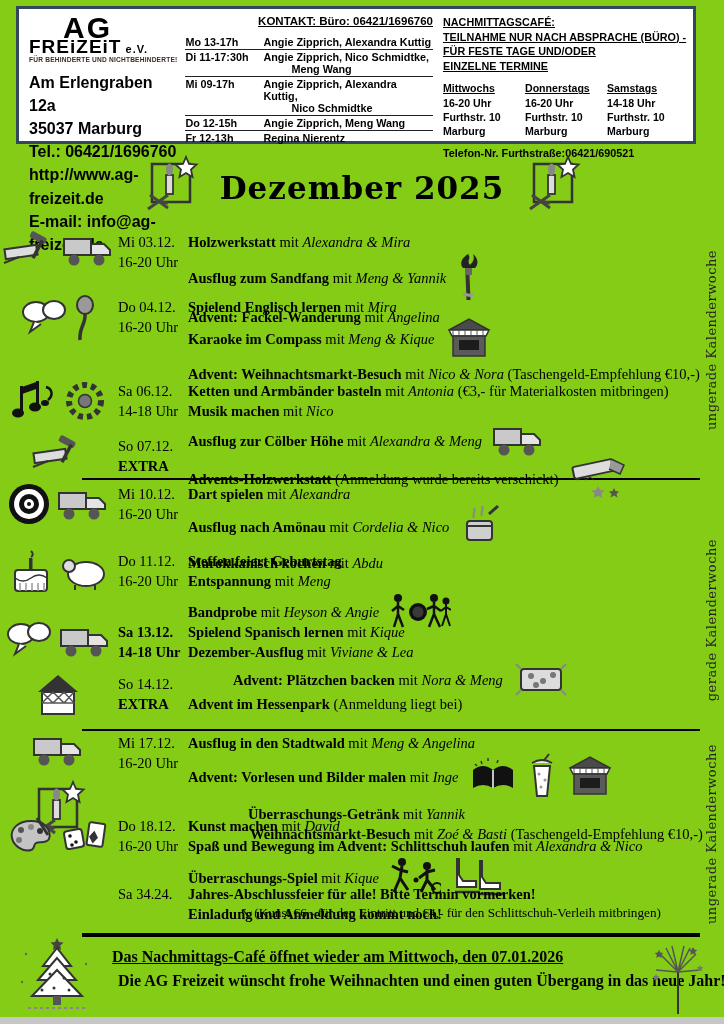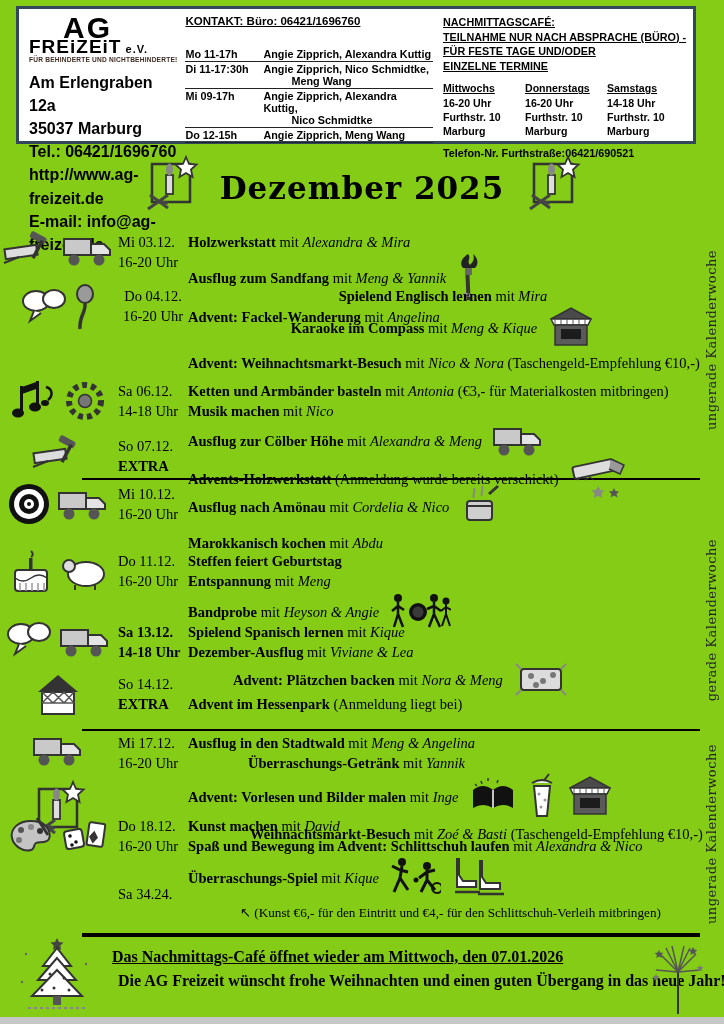--- a/index.html
+++ b/index.html
@@ -11,21 +11,21 @@
               border:3px solid #33475c;background:#fff;display:flex;
               font-family:"Liberation Sans",sans-serif;box-sizing:border-box;}
   .logo-col{width:168px;padding:4px 4px 0 10px;box-sizing:border-box;}
   .logo{line-height:1;}
   .logo-ag{font-weight:900;font-size:30px;letter-spacing:2px;margin-left:34px;}
   .logo-frei{font-weight:900;font-size:19px;letter-spacing:1px;margin-top:-6px;}
   .logo-ev{font-size:11px;font-weight:900;}
   .logo-tag{font-size:6.6px;font-weight:700;color:#3d2b22;letter-spacing:.2px;margin-top:1px;}
   .address{margin-top:7px;font-size:16px;font-weight:700;line-height:1.45;}
   .kontakt-col{width:250px;padding-top:6px;box-sizing:border-box;}
-  .kontakt-title{font-size:11.5px;font-weight:700;text-decoration:underline;margin-bottom:20px;}
+  .kontakt-title{font-size:11.5px;font-weight:700;text-decoration:underline;margin-bottom:8px;text-align:right;}
   .krow{display:flex;font-size:10.8px;font-weight:700;padding:1px 0;}
   .krow.k-sep{border-bottom:1px solid #222;}
   .ktime{width:78px;flex:none;}
   .kstaff{flex:1;}
   .kstaff .cont{padding-left:28px;}
   .cafe-col{flex:1;padding:6px 4px 0 10px;box-sizing:border-box;}
   .cafe-head{font-size:10.8px;font-weight:700;text-decoration:underline;line-height:1.35;}
   .cafe-cols{display:flex;margin-top:8px;}
   .cafe-c{width:82px;font-size:10.6px;font-weight:700;line-height:1.35;}
   .cafe-day{text-decoration:underline;}
@@ -89,21 +89,21 @@
           <div>35037 Marburg</div>
           <div>Tel.: 06421/1696760</div>
           <div>http://www.ag-freizeit.de</div>
           <div>E-mail: info@ag-freizeit.de</div>
         </div>
     </div>
     <div class="kontakt-col">
       <div class="kontakt-title">KONTAKT: Büro: 06421/1696760</div>
       <div id="kontakt-rows">
           <div class="krow k-sep">
-            <div class="ktime">Mo 11-17h</div>
+            <div class="ktime">Mo 13-17h</div>
             <div class="kstaff">
               <div>Angie Zipprich, Alexandra Kuttig</div>
             </div>
           </div>
           <div class="krow k-sep">
             <div class="ktime">Di 11-17:30h</div>
             <div class="kstaff">
               <div>Angie Zipprich, Nico Schmidtke,</div>
               <div class="cont">Meng Wang</div>
             </div>
@@ -112,20 +112,26 @@
             <div class="ktime">Mi 09-17h</div>
             <div class="kstaff">
               <div>Angie Zipprich, Alexandra Kuttig,</div>
               <div class="cont">Nico Schmidtke</div>
             </div>
           </div>
           <div class="krow k-sep">
             <div class="ktime">Do 12-15h</div>
             <div class="kstaff">
               <div>Angie Zipprich, Meng Wang</div>
+            </div>
+          </div>
+          <div class="krow">
+            <div class="ktime">Fr 12-13h</div>
+            <div class="kstaff">
+              <div>Regina Nierentz</div>
             </div>
           </div>
         </div>
     </div>
     <div class="cafe-col">
       <div id="cafe-headings">
           <div class="cafe-head">NACHMITTAGSCAFÉ:</div>
           <div class="cafe-head">TEILNAHME NUR NACH ABSPRACHE (BÜRO) -</div>
           <div class="cafe-head">FÜR FESTE TAGE UND/ODER</div>
           <div class="cafe-head">EINZELNE TERMINE</div>
@@ -212,21 +218,21 @@
             <div class="line"><span class="sb">Ausflug zum Sandfang</span><span class="sn"> mit </span><span class="si">Meng &amp; Yannik</span><span class="icon icon-after"><svg width="24" height="50" viewBox="0 0 24 50">
                   <path d="M12 2c4 5-2 6 2 11 3-3 5-6 3-11 5 4 6 10 2 14H7C3 11 6 6 12 2z" fill="#222"></path>
                   <rect x="9" y="16" width="7" height="7" fill="#666"></rect>
                   <path d="M11.5 23l1 25" stroke="#333" stroke-width="4"></path>
                   <path d="M7 42l10 2" stroke="#999" stroke-width="3"></path>
                 </svg></span></div>
             <div class="line"><span class="sb">Advent: Fackel-Wanderung</span><span class="sn"> mit </span><span class="si">Angelina</span></div>
           </div>
         </div>
       </div>
-      <div class="block" style="top: 286px; text-align: center;">
+      <div class="block" style="top: 297px;">
         <div class="icons-left">
           <span class="icon"><svg width="48" height="42" viewBox="0 0 48 42">
               <ellipse cx="16" cy="14" rx="13" ry="10" fill="#fff" stroke="#333" stroke-width="2"></ellipse>
               <ellipse cx="34" cy="12" rx="11" ry="9" fill="#fff" stroke="#333" stroke-width="2"></ellipse>
               <path d="M14 24l-4 10 11-8" fill="#fff" stroke="#333" stroke-width="2"></path>
             </svg></span>
           <span class="icon"><svg width="22" height="48" viewBox="0 0 22 48">
               <ellipse cx="11" cy="10" rx="8" ry="9" fill="#9a9a9a" stroke="#333" stroke-width="2"></ellipse>
               <path d="M11 19c1 10-6 13-5 26" stroke="#333" stroke-width="3.5" fill="none"></path>
             </svg></span>
@@ -322,20 +328,21 @@
               <circle cx="12" cy="29" r="5.5" fill="#555"></circle>
               <circle cx="37" cy="29" r="5.5" fill="#555"></circle>
             </svg></span>
         </div>
         <div class="row">
           <div class="datecol">
             <div>Mi 10.12.</div>
             <div>16-20 Uhr</div>
           </div>
           <div class="content">
+            <div class="line"><span class="sb">Dart spielen</span><span class="sn"> mit </span><span class="si">Alexandra</span></div>
             <div class="line"><span class="sb">Ausflug nach Amönau</span><span class="sn"> mit </span><span class="si">Cordelia &amp; Nico</span><span class="icon icon-after"><svg width="44" height="44" viewBox="0 0 44 44">
                   <path d="M15 4c2 4-2 6 0 10M23 2c2 4-2 6 0 10" stroke="#888" fill="none" stroke-width="2"></path>
                   <path d="M30 10l9-8" stroke="#333" stroke-width="3"></path>
                   <rect x="8" y="17" width="25" height="19" rx="3" fill="#cfcfcf" stroke="#333" stroke-width="2"></rect>
                   <path d="M8 22h25" stroke="#333" stroke-width="2"></path>
                 </svg></span></div>
             <div class="line"><span class="sb">Marokkanisch kochen</span><span class="sn"> mit </span><span class="si">Abdu</span></div>
           </div>
         </div>
       </div>
@@ -442,39 +449,39 @@
               <path d="M8 40l18 13M26 40L6 54M14 46l12 2" stroke="#444" stroke-width="3"></path>
             </svg></span>
         </div>
         <div class="row">
           <div class="datecol">
             <div>Mi 17.12.</div>
             <div>16-20 Uhr</div>
           </div>
           <div class="content">
             <div class="line"><span class="sb">Ausflug in den Stadtwald</span><span class="sn"> mit </span><span class="si">Meng &amp; Angelina</span></div>
-            <div class="line" style="padding-left: 60px;"><span class="sb">Überraschungs-Getränk</span><span class="sn"> mit </span><span class="si">Yannik</span></div>
             <div class="line"><span class="sb">Advent: Vorlesen und Bilder malen</span><span class="sn"> mit </span><span class="si">Inge</span><span class="icon icon-after"><svg width="50" height="38" viewBox="0 0 50 38">
                   <path d="M5 13q10-8 20 0 10-8 20 0v18q-10-6-20 0-10-6-20 0z" fill="#111"></path>
                   <path d="M25 13v18" stroke="#fff" stroke-width="1.5"></path>
                   <path d="M13 4l1 3M20 1v3M7 7l2 2M30 3l-1 3" stroke="#333" stroke-width="1.5"></path>
                 </svg></span><span class="icon icon-after"><svg width="28" height="46" viewBox="0 0 28 46">
                   <path d="M14 10L21 1" stroke="#333" stroke-width="2"></path>
                   <path d="M4 10q10-6 20 0" fill="#eee" stroke="#333" stroke-width="2"></path>
                   <path d="M6 13h16l-3 30H9z" fill="#fff" stroke="#333" stroke-width="2"></path>
                   <circle cx="11" cy="21" r="1.5" fill="#999"></circle>
                   <circle cx="17" cy="27" r="1.5" fill="#999"></circle>
                   <circle cx="13" cy="34" r="1.5" fill="#999"></circle>
                 </svg></span><span class="icon icon-after"><svg width="48" height="42" viewBox="0 0 48 42">
                   <path d="M4 13L24 2l20 11z" fill="#4a4a4a" stroke="#333" stroke-width="1.5"></path>
                   <path d="M4 13h40l-3 6H7z" fill="#fff" stroke="#333" stroke-width="1.5"></path>
                   <path d="M8 13v6M14 13v6M20 13v6M26 13v6M32 13v6M38 13v6" stroke="#555"></path>
                   <rect x="8" y="19" width="32" height="20" fill="#5a5a5a" stroke="#333" stroke-width="1.5"></rect>
                   <rect x="14" y="23" width="20" height="10" fill="#1c1c1c"></rect>
                 </svg></span></div>
+            <div class="line" style="padding-left: 60px;"><span class="sb">Überraschungs-Getränk</span><span class="sn"> mit </span><span class="si">Yannik</span></div>
             <div class="line" style="padding-left: 62px;"><span class="sb">Weihnachtsmarkt-Besuch</span><span class="sn"> mit </span><span class="si">Zoé &amp; Basti</span><span class="sn"> (Taschengeld-Empfehlung €10,-)</span></div>
           </div>
         </div>
       </div>
       <div class="block" style="top: 816px;">
         <div class="icons-left">
           <span class="icon"><svg width="48" height="40" viewBox="0 0 48 40">
               <path d="M24 5C11 5 3 13 5 22s12 14 19 12c4-1 2-5 5-7s10 1 13-4C45 14 37 5 24 5z" fill="#c4c4c4" stroke="#333" stroke-width="2"></path>
               <circle cx="14" cy="14" r="3" fill="#555"></circle>
               <circle cx="24" cy="11" r="3" fill="#888"></circle>
@@ -513,20 +520,24 @@
                   <path d="M27 38h26" stroke="#333" stroke-width="2.5"></path>
                 </svg></span></div>
             <div class="line small" style="padding-left: 52px;"><span class="sn">↖ (Kunst €6,- für den Eintritt und €4,- für den Schlittschuh-Verleih mitbringen)</span></div>
           </div>
         </div>
       </div>
       <div class="block" style="top: 884px;">
         <div class="row">
           <div class="datecol">
             <div>Sa 34.24.</div>
+          </div>
+          <div class="content">
+            <div class="line"><span class="sb">Jahres-Abschlussfeier für alle! Bitte Termin vormerken!</span></div>
+            <div class="line"><span class="sb">Einladung und Anmeldung kommt noch!</span></div>
           </div>
         </div>
       </div>
     </div>
 
   <div class="tree-wrap icon" id="footer-tree"><svg width="86" height="84" viewBox="0 0 86 84">
         <path d="M43 4l2 4 4.5.6-3.2 3 .7 4.4L43 13.8 39 16l.7-4.4-3.2-3L41 8z" fill="#444"></path>
         <path d="M43 14L29 32h28z" fill="#fff" stroke="#333" stroke-width="2"></path>
         <path d="M43 24L24 46h38z" fill="#fff" stroke="#333" stroke-width="2"></path>
         <path d="M43 36L18 62h50z" fill="#fff" stroke="#333" stroke-width="2"></path>

